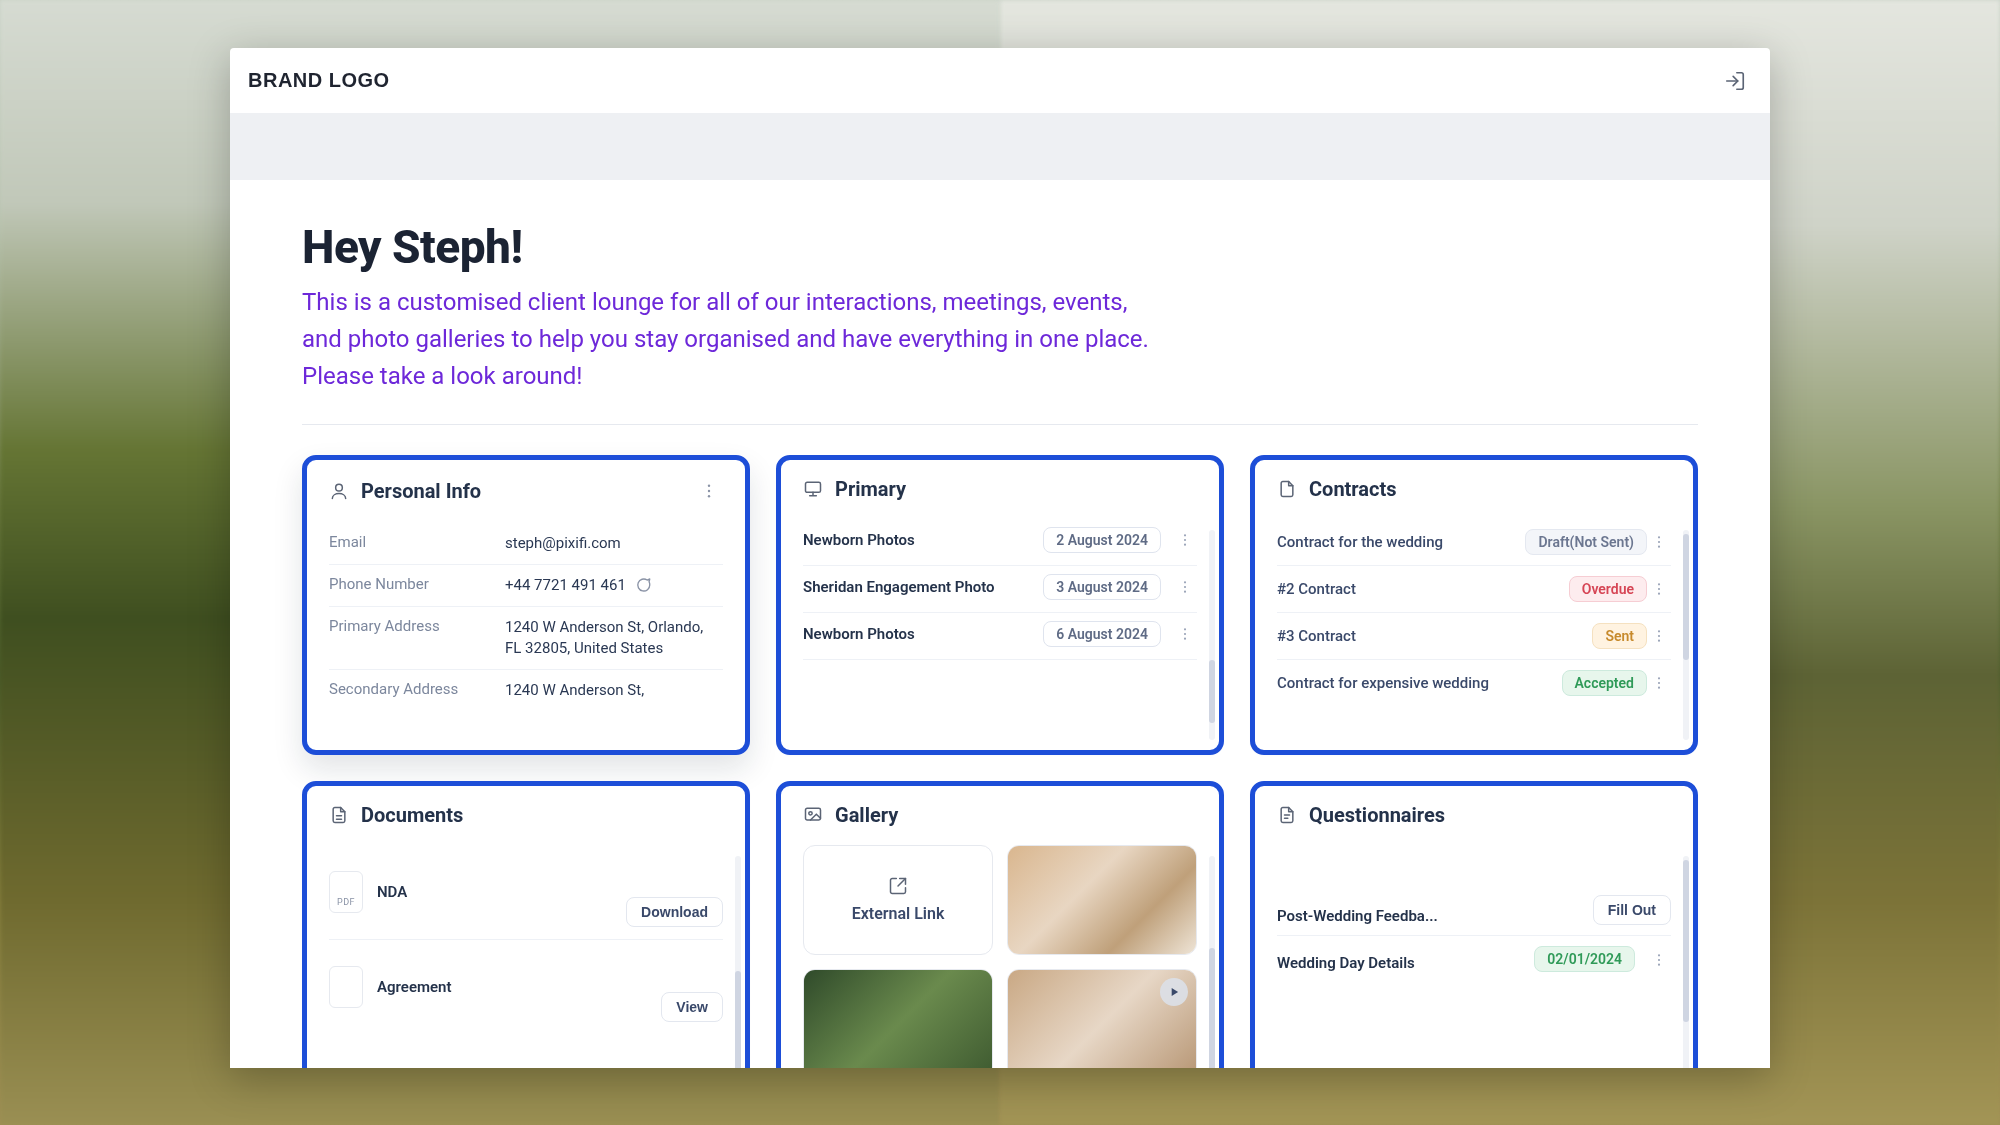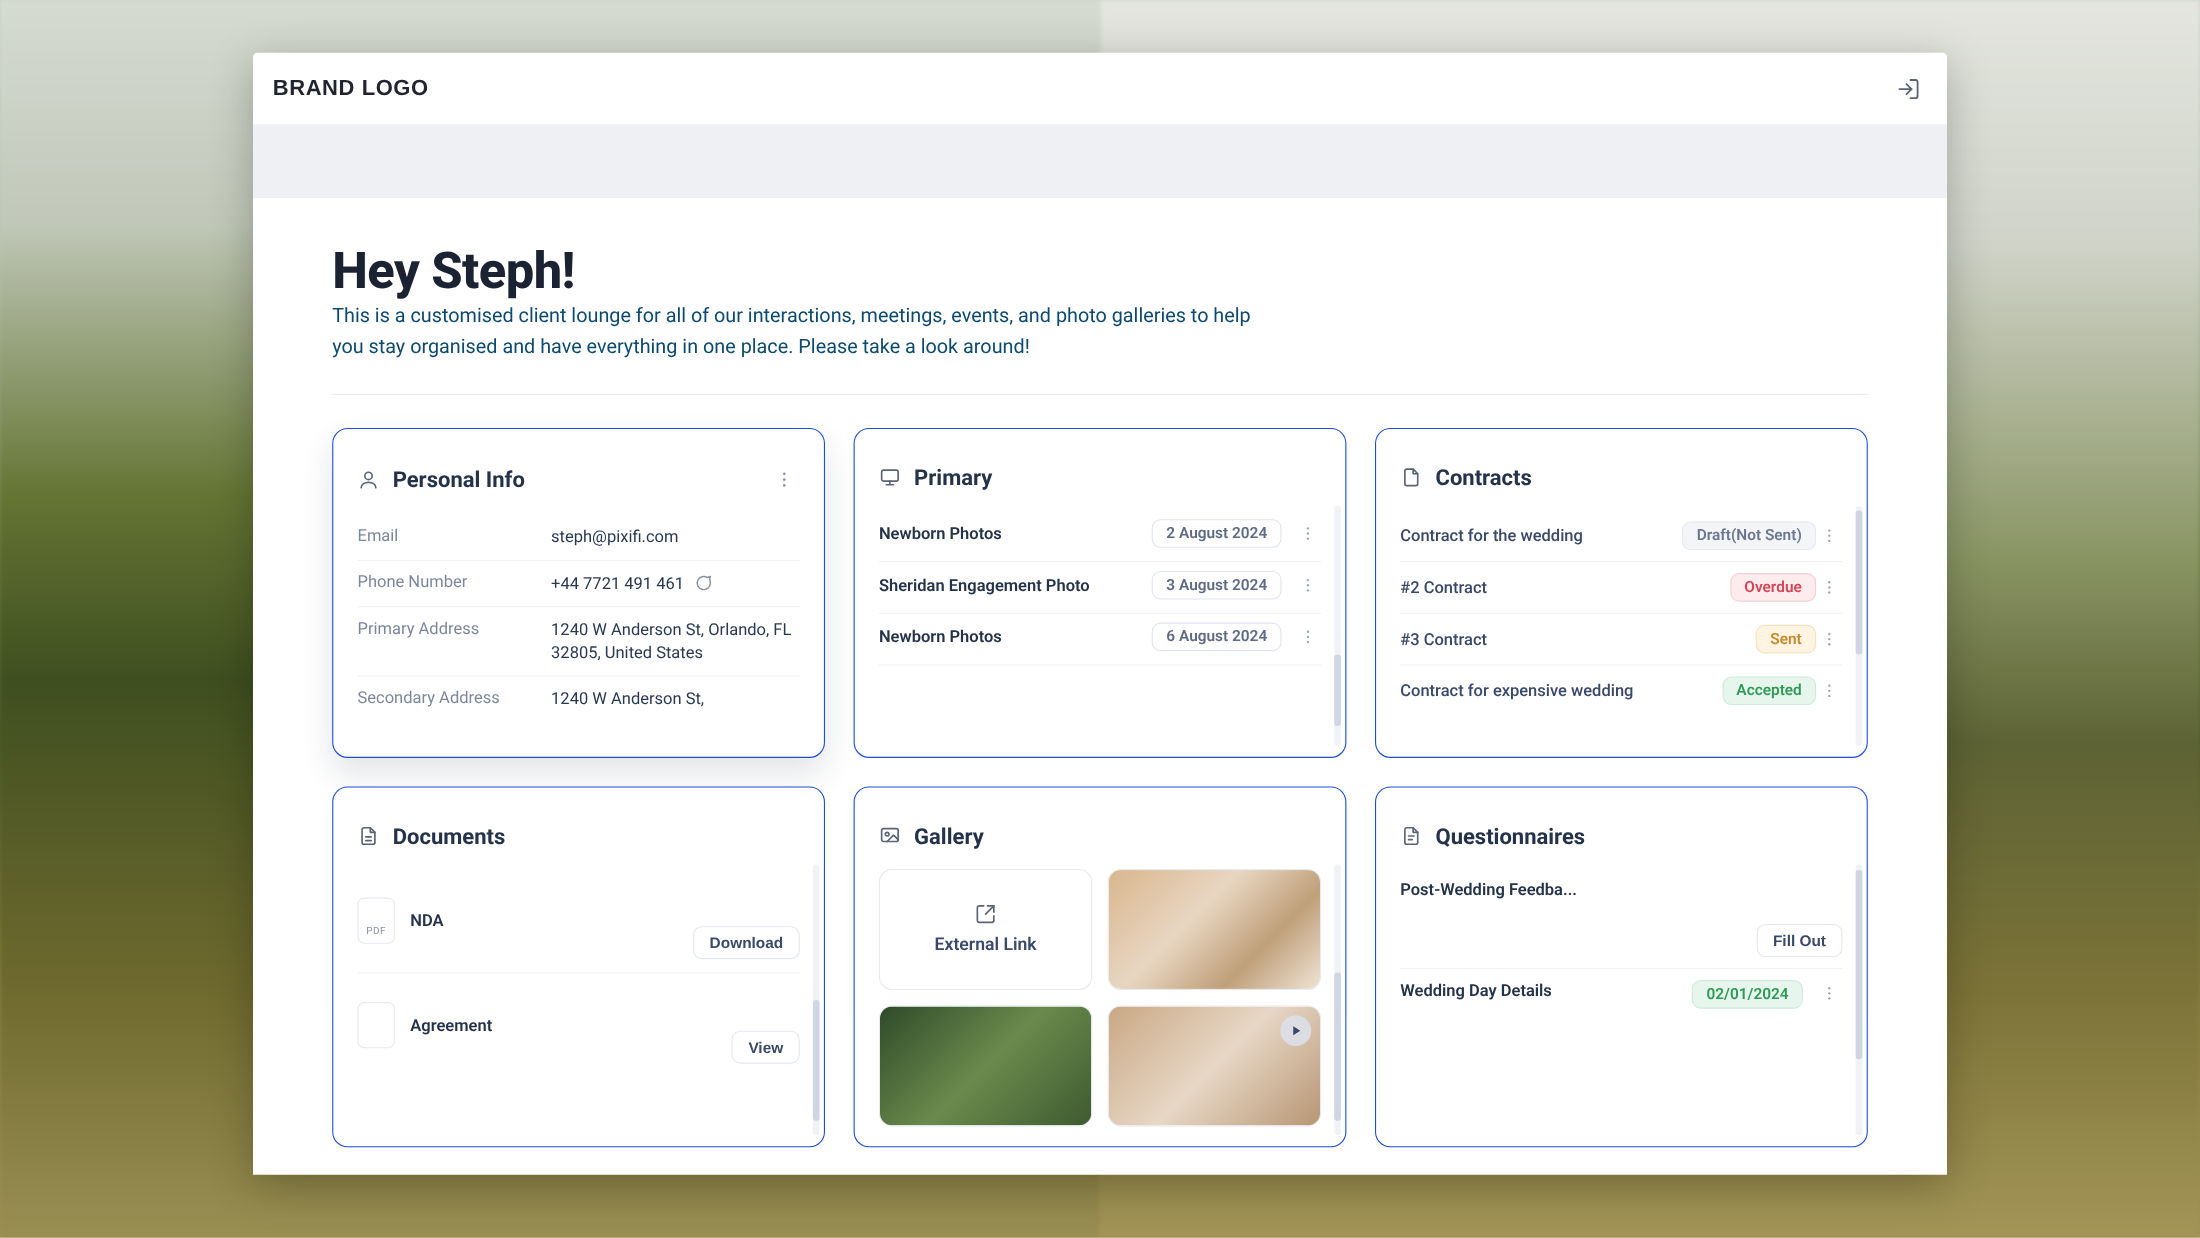--- a/index.html
+++ b/index.html
@@ -34,25 +34,25 @@
     font-weight: 900; letter-spacing: .5px; font-size: 20px;
     color:#1f2430; text-transform: uppercase;
   }
   .logout-btn {
     width:34px;height:34px;border:none;background:transparent;color:#5b6475;
     display:flex;align-items:center;justify-content:center;border-radius:6px;cursor:pointer;
   }
   .banner { height: 66px; background:#eef0f3; }
   .content { padding: 40px 72px 0; }
   .greeting { font-size: 46px; font-weight: 800; color:#1b2333; letter-spacing:-.5px;}
-  .intro { margin-top: 0; color:#0c4a6e; font-size:18px; line-height:1.55; max-width: 860px;}
+  .intro { margin-top: 10px; color:#6d28d9; font-size:24px; line-height:1.55; max-width: 860px;}
   .divider { height:1px;background:#e6e9ef;margin:28px 0 30px; }
   .grid { display:grid; grid-template-columns: repeat(3, 1fr); gap: 26px; }
   .card {
-    border:1px solid #1d4ed8; border-radius:14px; padding:32px 22px 18px;
+    border:5px solid #1d4ed8; border-radius:14px; padding:17px 22px 18px;
     position:relative; background:#fff; min-height: 300px;
     box-shadow: 0 1px 2px rgba(20,30,50,.02);
   }
   .card.raise { box-shadow: 0 14px 30px rgba(20,30,50,.12); }
   .card-head { display:flex; align-items:center; gap:12px; margin-bottom:18px;}
   .card-head .title { font-size:20px; font-weight:700; color:#24324a;}
   .card-head .spacer{flex:1;}
   .icon-btn{width:28px;height:28px;border:none;background:transparent;color:#8a93a6;cursor:pointer;display:flex;align-items:center;justify-content:center;border-radius:6px;}
   .field-row{display:flex;gap:16px;padding:10px 0;}
   .field-row + .field-row{border-top:1px solid #eef1f6;}
@@ -81,21 +81,21 @@
   .scrollbar .thumb{position:absolute;left:0;right:0;background:#cfd5e2;border-radius:3px;}
   .doc-row{display:flex;align-items:center;gap:14px;padding:12px 0;}
   .doc-row + .doc-row{border-top:1px solid #eef1f6;}
   .doc-icon{width:34px;height:42px;border:1px solid #e6e9ef;border-radius:6px;display:flex;align-items:flex-end;justify-content:center;font-size:9px;color:#8a93a6;padding-bottom:5px;letter-spacing:.5px;}
   .doc-name{flex:1;color:#24324a;font-weight:600;font-size:15px;}
   .btn-ghost{border:1px solid #e3e7ef;background:#fff;color:#3a496a;border-radius:8px;padding:6px 14px;font-size:14px;font-weight:600;cursor:pointer;margin-top:40px;}
   .gallery-grid{display:grid;grid-template-columns:1fr 1fr;gap:14px;}
   .gallery-tile{border:1px solid #e6e9ef;border-radius:12px;height:110px;display:flex;flex-direction:column;align-items:center;justify-content:center;color:#3a496a;font-weight:600;font-size:16px;gap:8px;position:relative;overflow:hidden;}
   .thumb-img{width:100%;height:100%;}
   .play-badge{position:absolute;right:8px;top:8px;width:28px;height:28px;border-radius:50%;background:rgba(220,224,232,.9);display:flex;align-items:center;justify-content:center;color:#3a496a;}
-  .qn-row{display:flex;align-items:flex-start;gap:12px;padding:10px 0;}
+  .qn-row{display:flex;align-items:flex-end;gap:12px;padding:10px 0;}
   .qn-row + .qn-row{border-top:1px solid #eef1f6;}
   .qn-title{flex:1;color:#24324a;font-size:15px;font-weight:600;white-space:nowrap;overflow:hidden;text-overflow:ellipsis;}
   svg{display:block;}
 </style>
 </head>
 <body>
 <div class="bg-left"></div>
 <div class="bg-right"></div>
 
 <div class="app">

